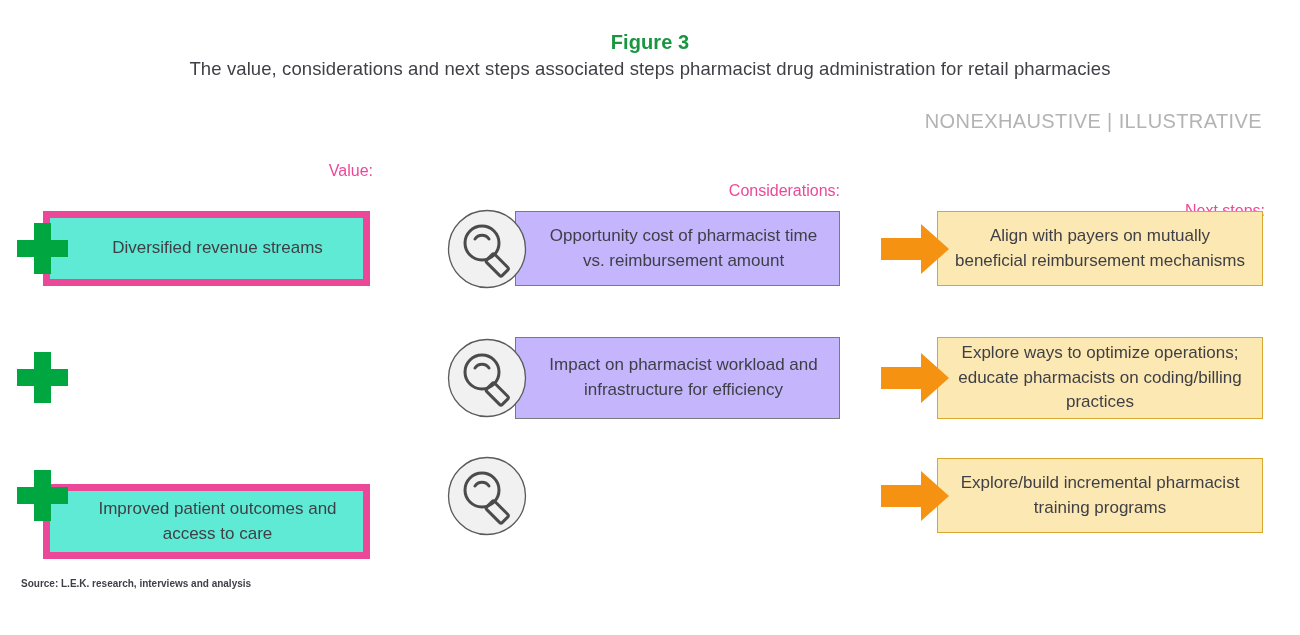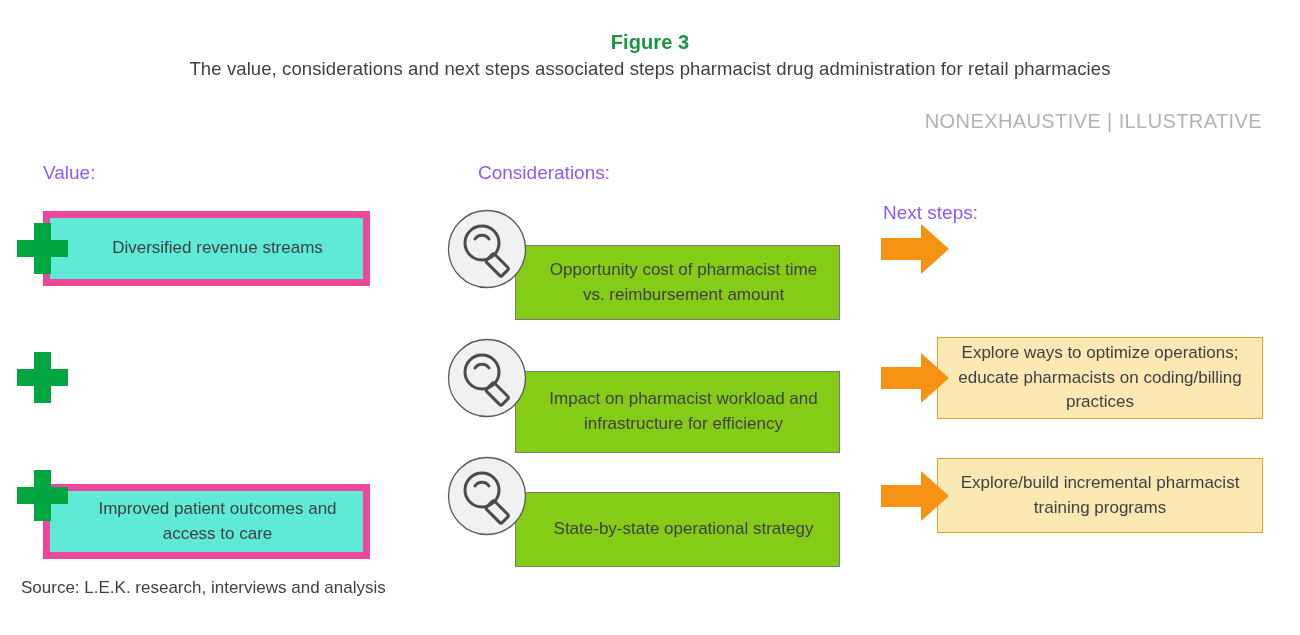--- a/index.html
+++ b/index.html
@@ -46,27 +46,27 @@
     font-size: 20px;
     color: #b3b3b3;
     letter-spacing: 0.4px;
     white-space: nowrap;
   }
 
   
   .col-head {
     position: absolute;
     top: 162px;
-    font-size: 19px;
-    color: #8b5cf6;
-    text-align: left;
+    font-size: 16px;
+    color: #ec4899;
+    text-align: right;
     white-space: nowrap;
   }
   .col-head.c1 { left: 43px;  width: 330px; }
-  .col-head.c2 { left: 478px; width: 382px; }
+  .col-head.c2 { left: 458px; width: 382px; margin-top: 20px; }
   .col-head.c3 { left: 883px; width: 382px; margin-top: 40px; }
 
   
   .row { position: absolute; left: 0; width: 1300px; }
   .row.r1 { top: 211px; height: 75px; }
   .row.r2 { top: 337px; height: 82px; }
   .row.r3 { top: 458px; height: 75px; }
 
   
   .value-box {
@@ -107,31 +107,30 @@
   }
   .plus-icon::before { left: 0;  top: 17px; width: 51px; height: 17px; }
   .plus-icon::after  { left: 17px; top: 0;  width: 17px; height: 51px; }
 
   
   .consider-box {
     position: absolute;
     left: 515px;
     width: 325px;
     box-sizing: border-box;
-    background: #84cc16;
+    background: #c4b5fd;
     border: 1px solid #7a7a7a;
     display: flex;
     align-items: center;
     justify-content: center;
     text-align: center;
     padding: 6px 14px 6px 26px;
     font-size: 17px;
     line-height: 1.45;
     color: #3f3f46;
-    margin-top: 34px;
   }
   .row.r1 .consider-box { height: 75px; }
   .row.r2 .consider-box { height: 82px; }
   .row.r3 .consider-box { height: 75px; }
 
   .mag-icon {
     position: absolute;
     left: 447px;
     width: 80px;
     height: 80px;
@@ -171,23 +170,24 @@
   }
   .row.r1 .arrow-icon { top: 13px; }
   .row.r2 .arrow-icon { top: 16px; }
   .row.r3 .arrow-icon { top: 13px; }
 
   
   .source-note {
     position: absolute;
     left: 21px;
     top: 578px;
-    font-size: 17px;
+    font-size: 10px;
     color: #3f3f46;
     white-space: nowrap;
+    font-weight: bold;
   }
 </style>
 </head>
 <body>
 
 <div class="fig-label">Figure 3</div>
 <div class="fig-subtitle">The value, considerations and next steps associated steps pharmacist drug administration for retail pharmacies</div>
 <div class="nonexhaustive">NONEXHAUSTIVE | ILLUSTRATIVE</div>
 
 <div class="col-head c1">Value:</div>
@@ -210,20 +210,23 @@
       <path d="M28 30 a8.5 8.5 0 0 1 14 0" fill="none" stroke="#4b4b4b" stroke-width="3" stroke-linecap="round"></path>
       <rect x="44.5" y="45" width="11.5" height="22" rx="2" transform="rotate(-45 50.2 56)" fill="none" stroke="#4b4b4b" stroke-width="3"></rect>
     </svg>
   </div>
 
   <div class="arrow-icon">
     <svg viewBox="0 0 68 50" width="68" height="50" aria-hidden="true">
       <polygon points="0,14 40,14 40,0 68,25 40,50 40,36 0,36" fill="#f59211"></polygon>
     </svg>
   </div>
+  <div class="next-box">
+    <span>Align with payers on mutually beneficial reimbursement mechanisms</span>
+  </div>
 </div>
 
 <div class="row r2">
   <div class="plus-icon"></div>
 
   <div class="consider-box">
     <span>Impact on pharmacist workload and infrastructure for efficiency</span>
   </div>
   <div class="mag-icon">
     <svg viewBox="0 0 80 80" width="80" height="80" aria-hidden="true">
@@ -243,23 +246,20 @@
     <span>Explore ways to optimize operations; educate pharmacists on coding/billing practices</span>
   </div>
 </div>
 
 <div class="row r3">
   <div class="value-box">
     <span>Improved patient outcomes and access to care</span>
   </div>
   <div class="plus-icon"></div>
 
-  <div class="consider-box">
-    <span>State-by-state operational strategy</span>
-  </div>
   <div class="mag-icon">
     <svg viewBox="0 0 80 80" width="80" height="80" aria-hidden="true">
       <circle cx="40" cy="40" r="38.5" fill="#f1f1f1" stroke="#5a5a5a" stroke-width="1.3"></circle>
       <circle cx="35" cy="34" r="17" fill="none" stroke="#4b4b4b" stroke-width="3"></circle>
       <path d="M28 30 a8.5 8.5 0 0 1 14 0" fill="none" stroke="#4b4b4b" stroke-width="3" stroke-linecap="round"></path>
       <rect x="44.5" y="45" width="11.5" height="22" rx="2" transform="rotate(-45 50.2 56)" fill="none" stroke="#4b4b4b" stroke-width="3"></rect>
     </svg>
   </div>
 
   <div class="arrow-icon">

